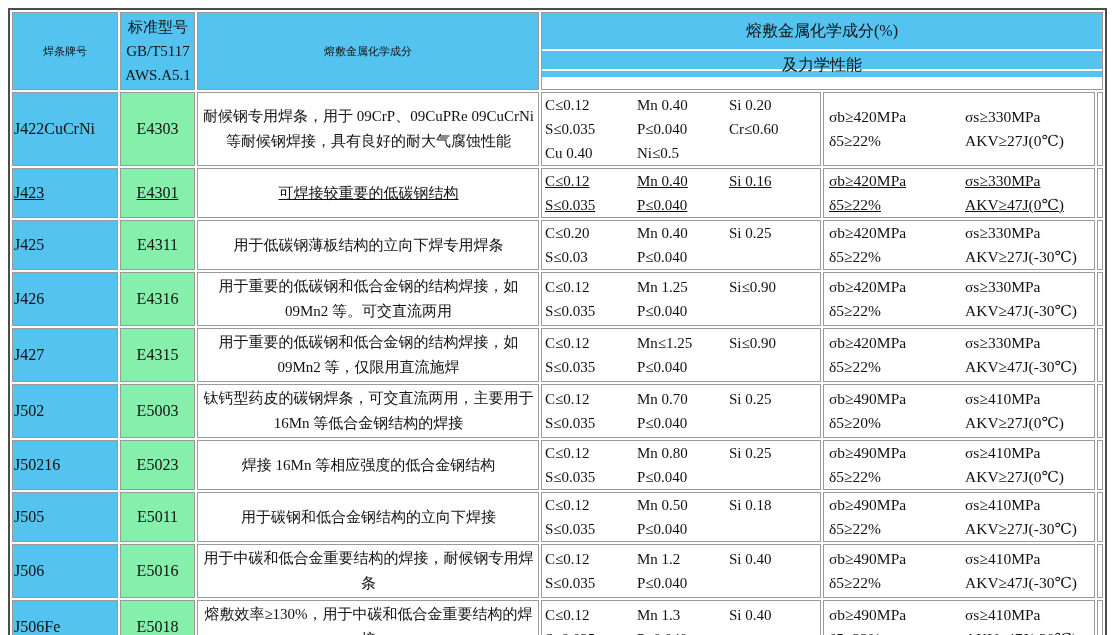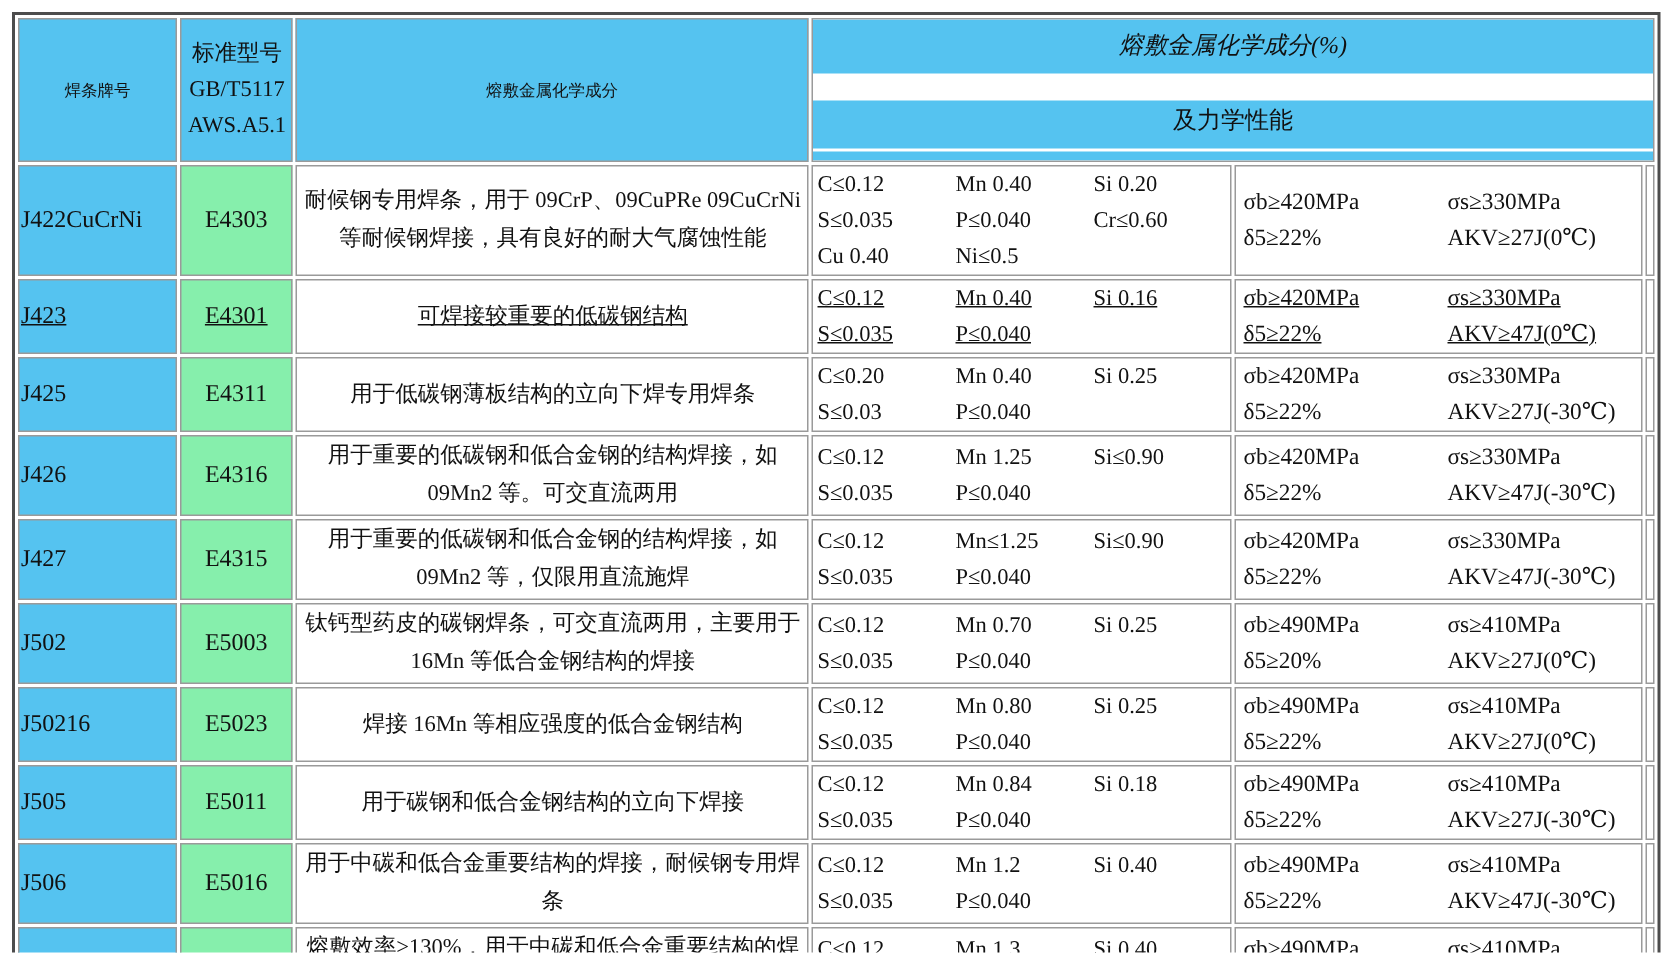--- a/index.html
+++ b/index.html
@@ -23,22 +23,22 @@
     vertical-align:middle;
     font-weight:normal;
     overflow:hidden;
   }
   .blue{background:var(--hdr,#55c3f0);}
   thead tr{height:78px;}
   th.c{font-size:11px;}
   th.std-h{font-size:15px;text-align:center;padding:2px 2px 2px 3px;line-height:24px;}
   th.rh{padding:0;background:#ffffff;vertical-align:top;}
   .rh1,.rh2,.rh3{background:var(--hdr,#55c3f0);text-align:center;font-size:16px;}
-  .rh1{height:36px;line-height:36px;margin-bottom:18px;font-style:italic;}
-  .rh2{height:32px;line-height:28px;margin-bottom:2px;}
+  .rh1{height:36px;line-height:36px;margin-bottom:2px;}
+  .rh2{height:18px;line-height:28px;margin-bottom:2px;}
   .rh3{height:6px;}
   tbody tr{height:49px;}
   tbody tr:nth-child(1){height:72px;}
   tbody tr:nth-child(2){height:46px;text-decoration:underline;}
   td.brand{font-size:16px;}
   td.std{text-align:center;font-size:16px;background:#86efac;}
   td.usage{font-size:15px;line-height:25px;padding:1px 3px 1px 4px;background:#ffffff;text-align:center;}
   td.chem,td.mech{background:#ffffff;padding:0;vertical-align:middle;}
   .cg{display:grid;grid-template-columns:92px 92px auto;font-size:15px;line-height:24px;padding-left:3px;}
   .mg{display:grid;grid-template-columns:136px auto;font-size:15.5px;line-height:24px;padding-left:5px;}
@@ -245,21 +245,21 @@
       <td class="sp"></td>
     </tr>
 
     <tr>
       <td class="brand blue">J505</td>
       <td class="std">E5011</td>
       <td class="usage">用于碳钢和低合金钢结构的立向下焊接</td>
       <td class="chem">
           <div class="cg">
         <span>C≤0.12</span>
-        <span>Mn 0.84</span>
+        <span>Mn 0.50</span>
         <span>Si 0.18</span>
         <span>S≤0.035</span>
         <span>P≤0.040</span>
       </div>
         </td>
       <td class="mech">
           <div class="mg">
         <span>σb≥490MPa</span>
         <span>σs≥410MPa</span>
         <span>δ5≥22%</span>

